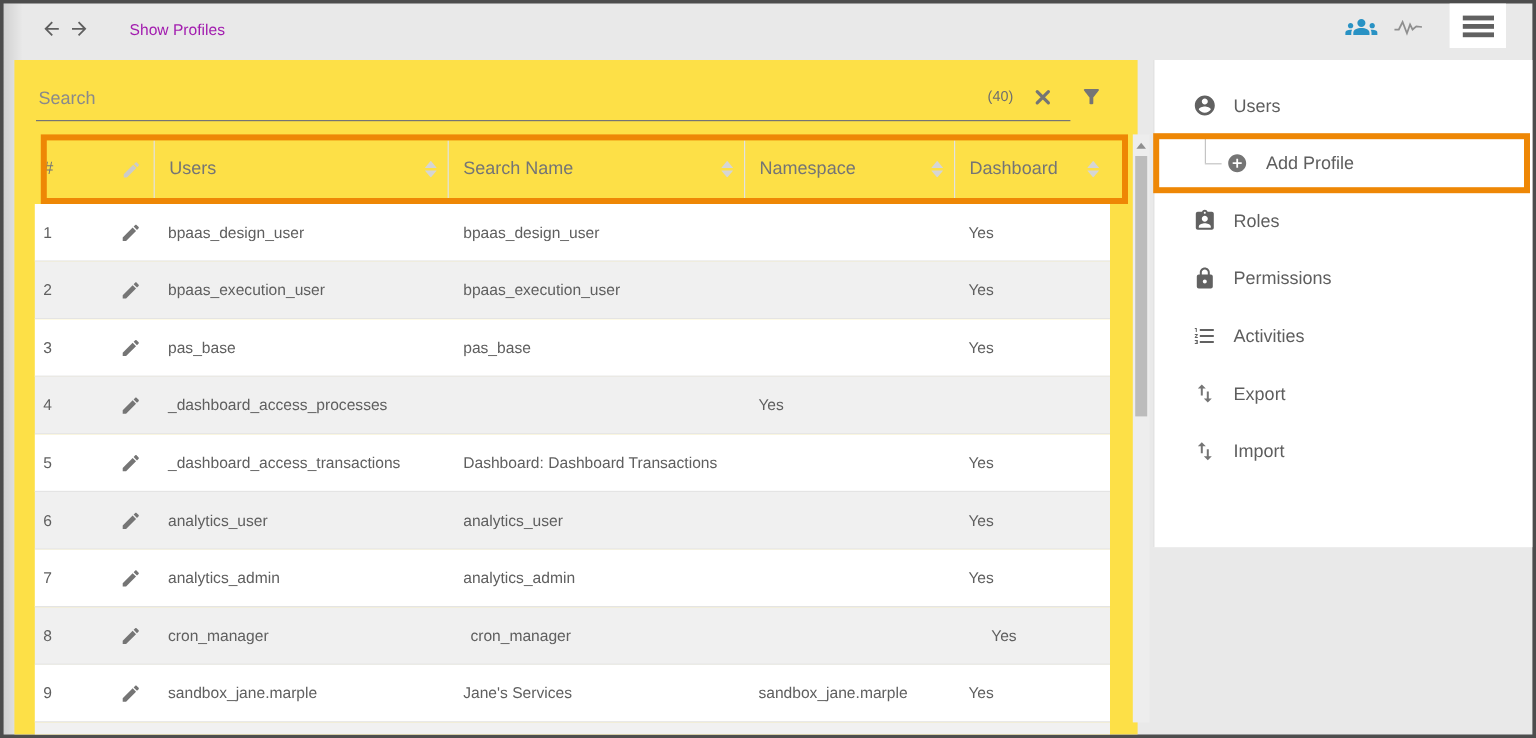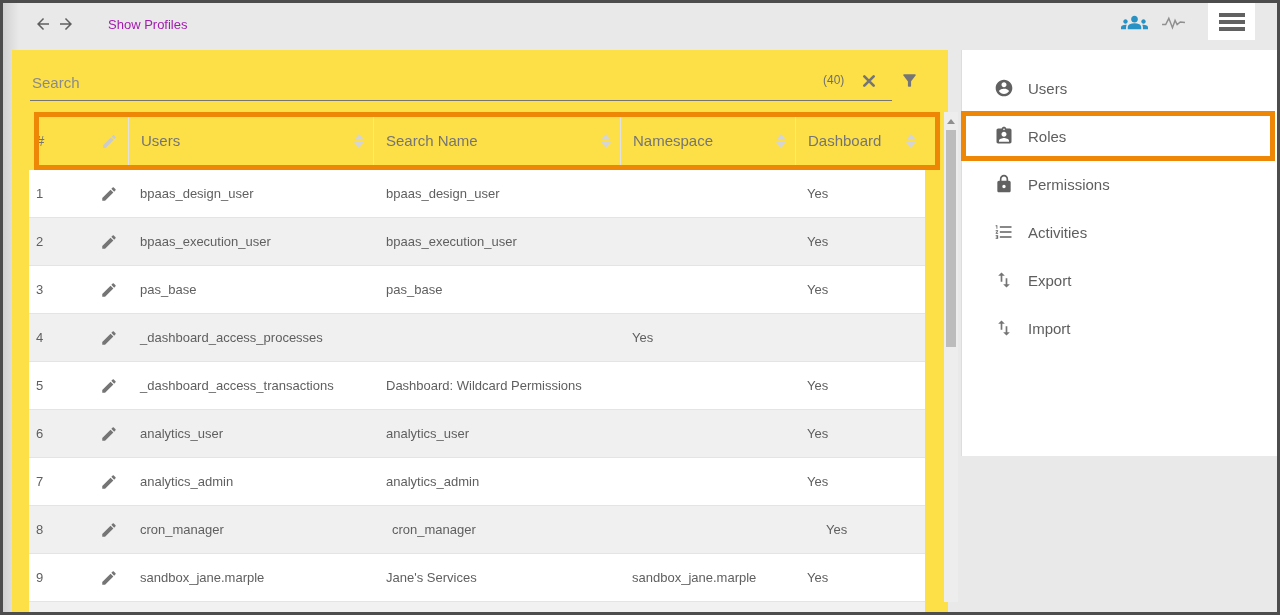--- a/index.html
+++ b/index.html
@@ -198,21 +198,21 @@
           <div class="c c-act">Yes</div>
         </div>
         <div class="trow">
           <div class="c c-num">5</div>
           <div class="c c-edit">
             <svg width="18" height="18" viewBox="0 0 24 24">
               <path fill="#757575" d="M3 17.25V21h3.75L17.81 9.94l-3.75-3.75L3 17.25zM20.71 7.04c.39-.39.39-1.02 0-1.41l-2.34-2.34c-.39-.39-1.02-.39-1.41 0l-1.83 1.83 3.75 3.75 1.83-1.83z"></path>
             </svg>
           </div>
           <div class="c c-name">_dashboard_access_transactions</div>
-          <div class="c c-display">Dashboard: Wildcard Permissions</div>
+          <div class="c c-display">Dashboard: Dashboard Transactions</div>
           <div class="c c-ns"></div>
           <div class="c c-act">Yes</div>
         </div>
         <div class="trow">
           <div class="c c-num">6</div>
           <div class="c c-edit">
             <svg width="18" height="18" viewBox="0 0 24 24">
               <path fill="#757575" d="M3 17.25V21h3.75L17.81 9.94l-3.75-3.75L3 17.25zM20.71 7.04c.39-.39.39-1.02 0-1.41l-2.34-2.34c-.39-.39-1.02-.39-1.41 0l-1.83 1.83 3.75 3.75 1.83-1.83z"></path>
             </svg>
           </div>
@@ -267,20 +267,28 @@
   </div>
 
   <div class="sidebar">
     <div class="side-items">
         <div class="sitem">
           <svg width="20" height="20" viewBox="0 0 24 24">
             <path fill="#616161" d="M12 2C6.48 2 2 6.48 2 12s4.48 10 10 10 10-4.48 10-10S17.52 2 12 2zm0 3c1.66 0 3 1.34 3 3s-1.34 3-3 3-3-1.34-3-3 1.34-3 3-3zm0 14.2c-2.5 0-4.71-1.28-6-3.22.03-1.99 4-3.08 6-3.08 1.99 0 5.97 1.09 6 3.08-1.29 1.94-3.5 3.22-6 3.22z"></path>
           </svg>
           <span class="lbl">Users</span>
         </div>
+        <div class="sitem child">
+          <div class="conn-v"></div>
+          <div class="conn-h"></div>
+          <svg width="18" height="18" viewBox="0 0 24 24">
+            <path fill="#757575" d="M12 2C6.48 2 2 6.48 2 12s4.48 10 10 10 10-4.48 10-10S17.52 2 12 2zm5 11h-4v4h-2v-4H7v-2h4V7h2v4h4v2z"></path>
+          </svg>
+          <span class="lbl">Add Profile</span>
+        </div>
         <div class="sitem">
           <svg width="20" height="20" viewBox="0 0 24 24">
             <path fill="#616161" d="M19 3h-4.18C14.4 1.84 13.3 1 12 1c-1.3 0-2.4.84-2.82 2H5c-1.1 0-2 .9-2 2v14c0 1.1.9 2 2 2h14c1.1 0 2-.9 2-2V5c0-1.1-.9-2-2-2zm-7 0c.55 0 1 .45 1 1s-.45 1-1 1-1-.45-1-1 .45-1 1-1zm0 4c1.66 0 3 1.34 3 3s-1.34 3-3 3-3-1.34-3-3 1.34-3 3-3zm6 12H6v-1.4c0-2 4-3.1 6-3.1s6 1.1 6 3.1V19z"></path>
           </svg>
           <span class="lbl">Roles</span>
         </div>
         <div class="sitem">
           <svg width="20" height="20" viewBox="0 0 24 24">
             <path fill="#616161" d="M18 8h-1V6c0-2.76-2.24-5-5-5S7 3.24 7 6v2H6c-1.1 0-2 .9-2 2v10c0 1.1.9 2 2 2h12c1.1 0 2-.9 2-2V10c0-1.1-.9-2-2-2zm-6 9c-1.1 0-2-.9-2-2s.9-2 2-2 2 .9 2 2-.9 2-2 2zM9 8V6c0-1.66 1.34-3 3-3s3 1.34 3 3v2H9z"></path>
           </svg>

